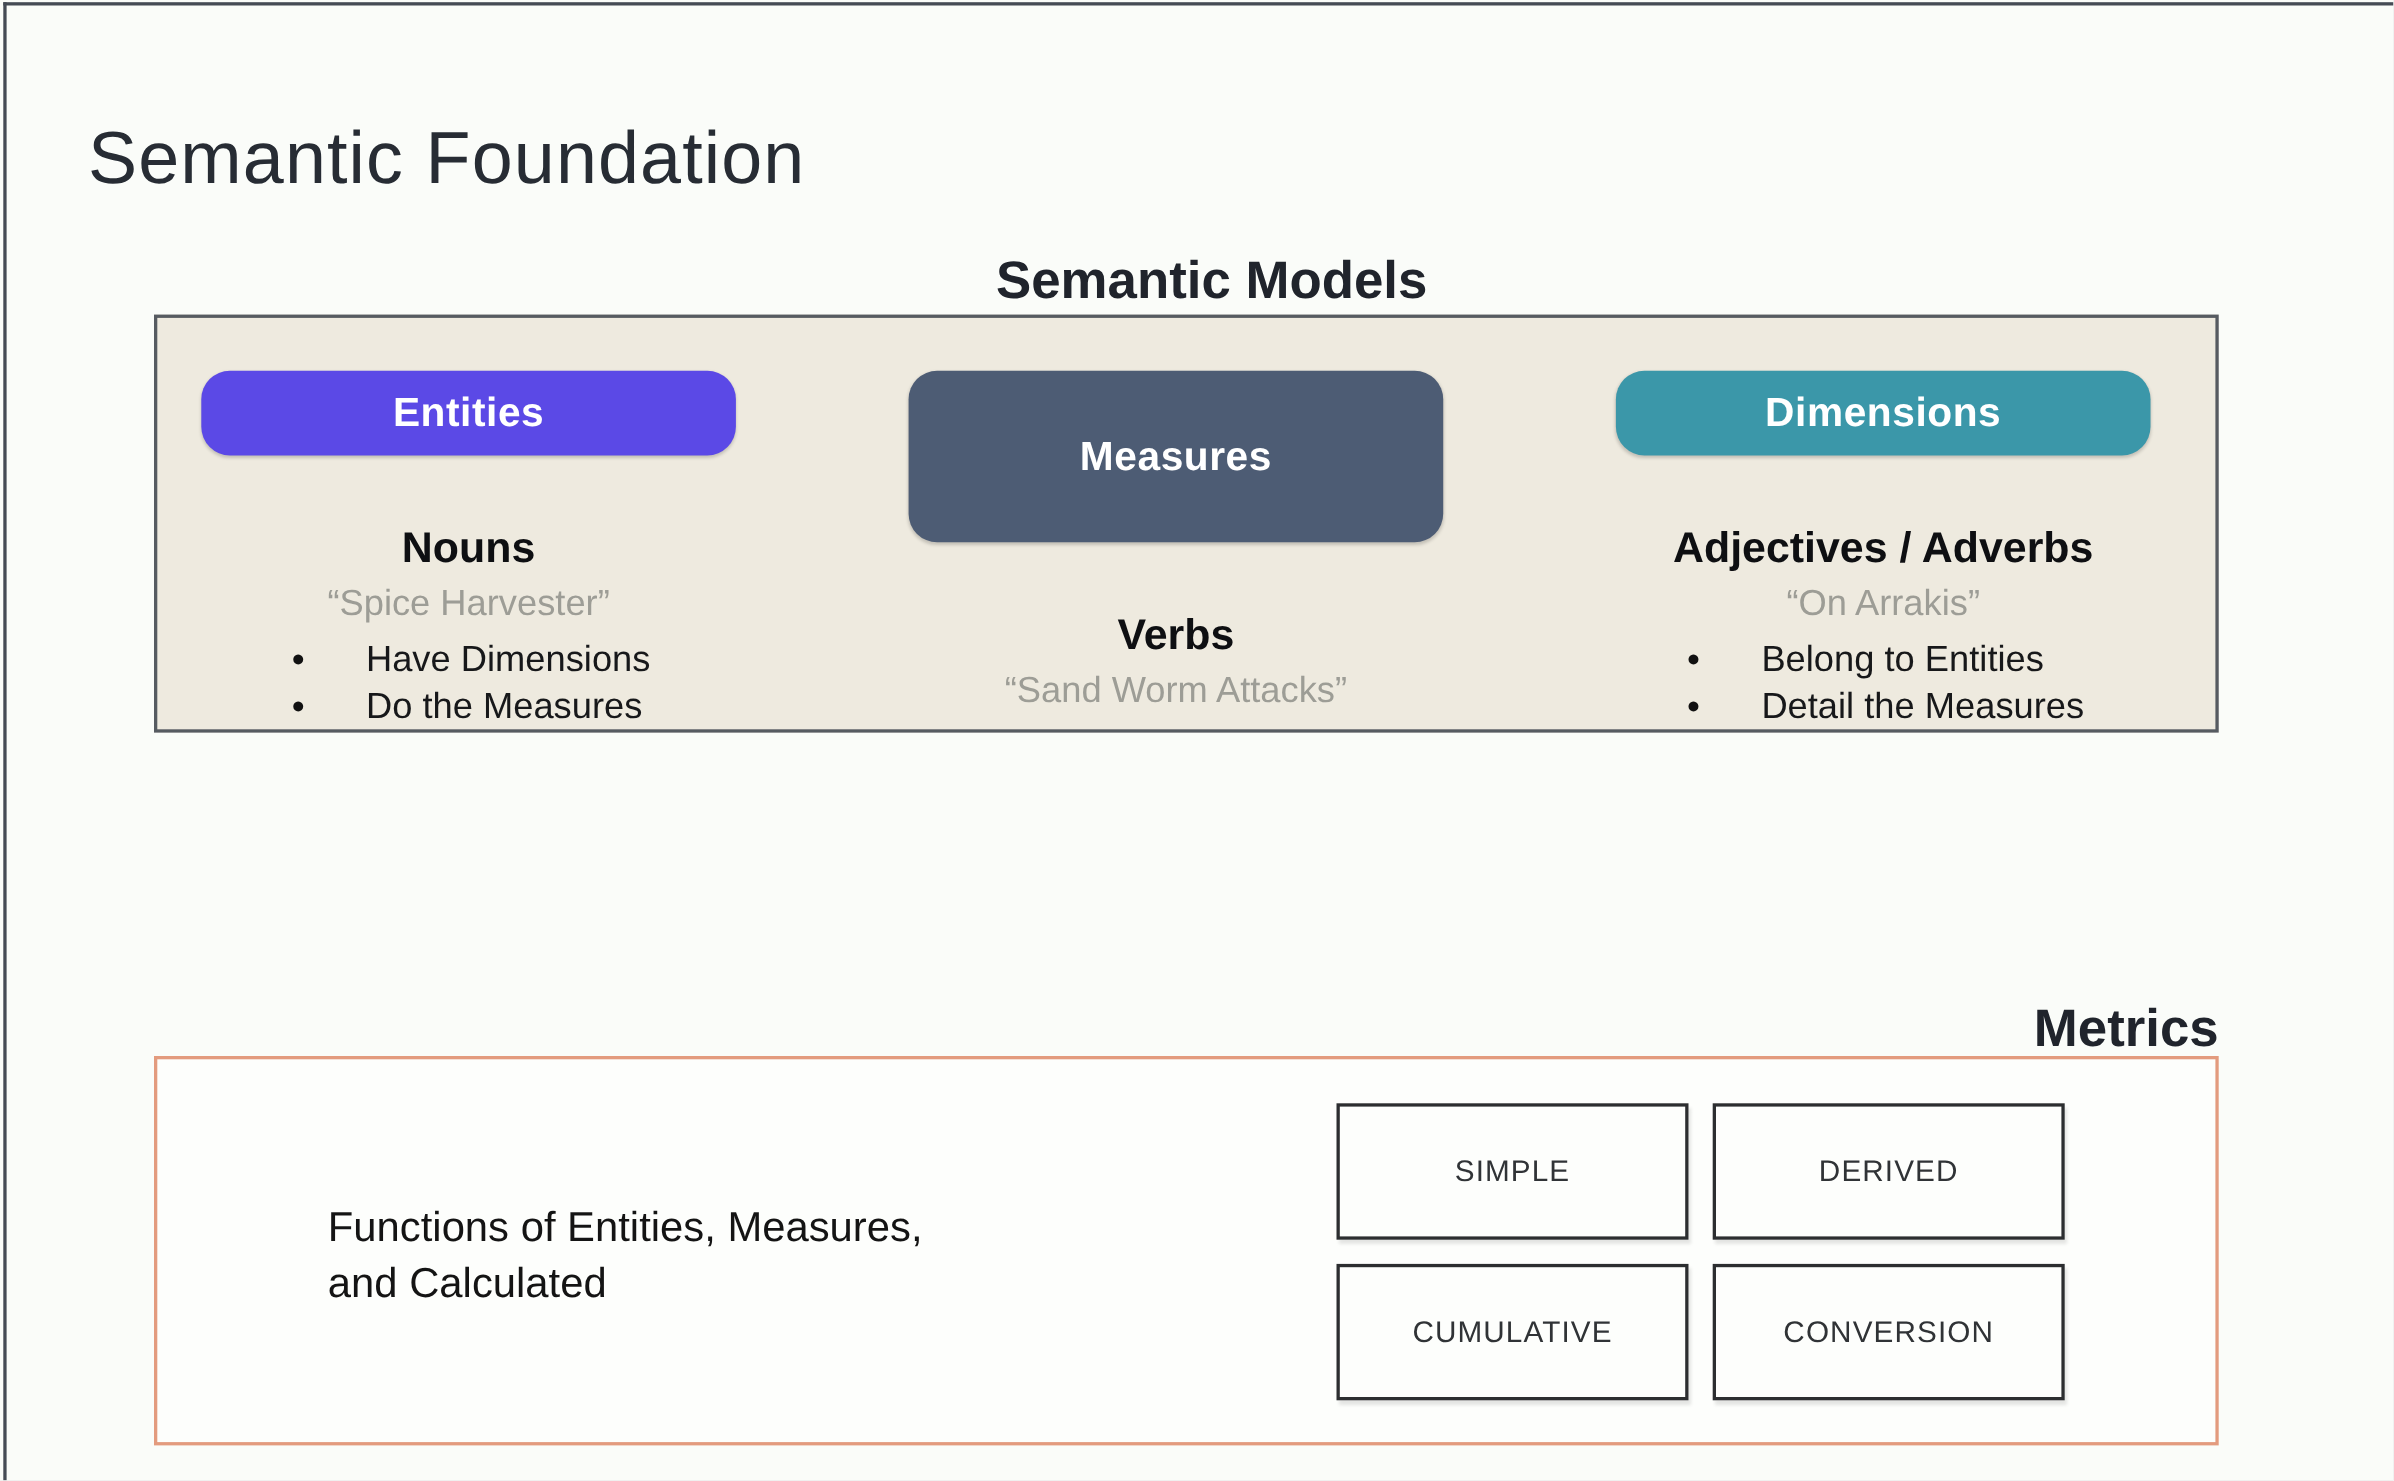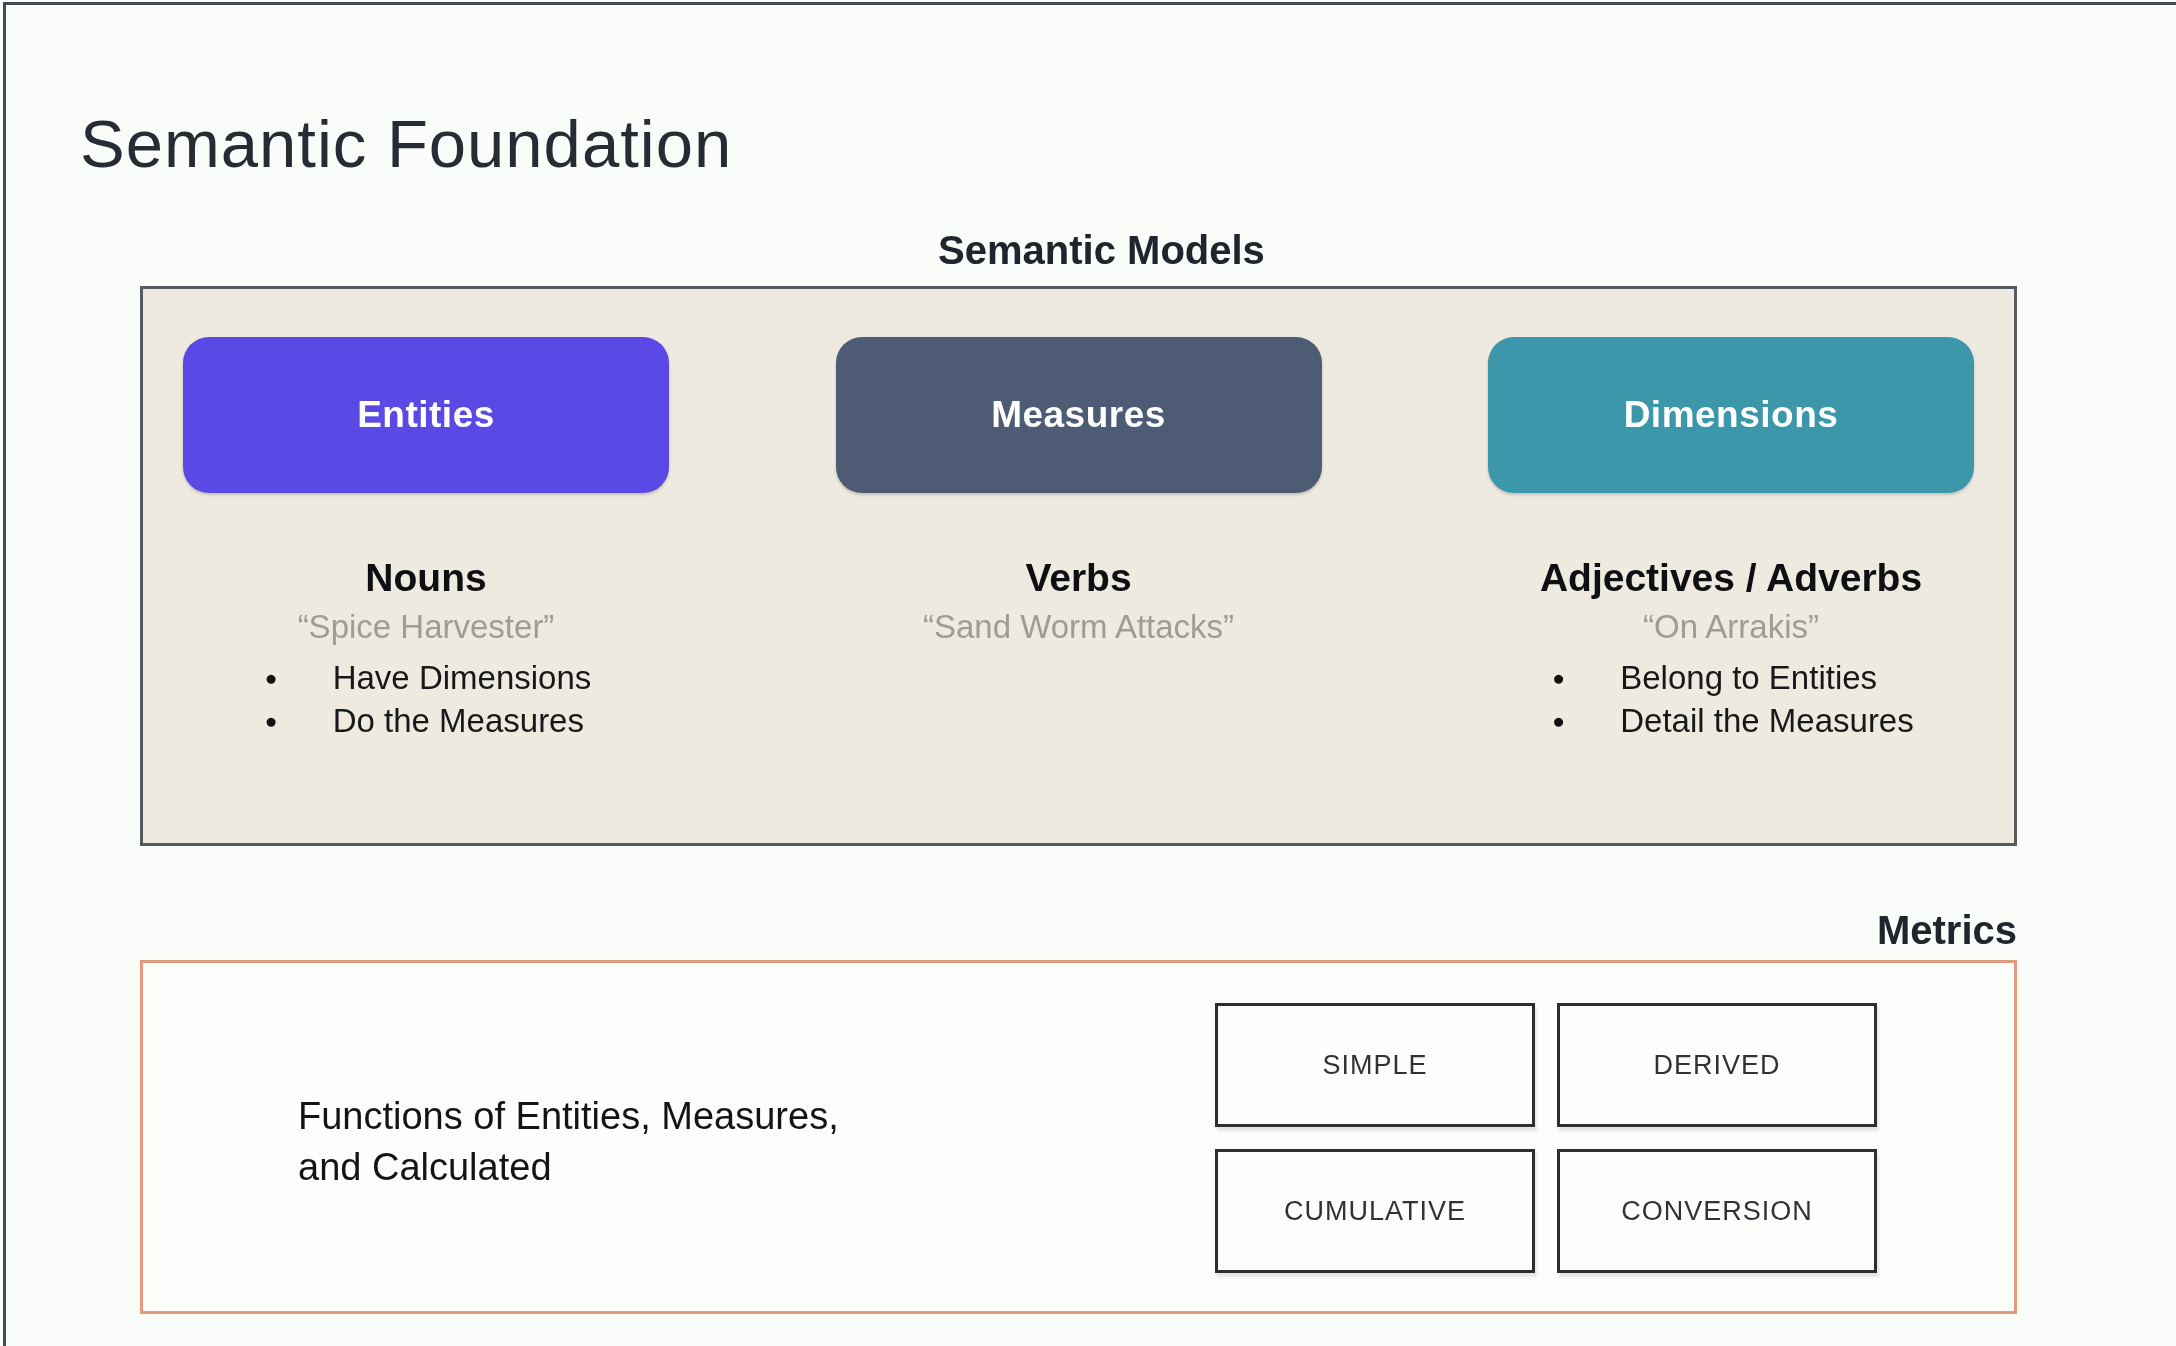--- a/index.html
+++ b/index.html
@@ -12,27 +12,27 @@
   .frame {
     position:absolute; inset:2px 0 0 3px; pointer-events:none;
     border-top:3px solid #454b55; border-left:3px solid #454b55;
   }
   .title {
     position:absolute; left:80px; top:60px;
     font-size:67px; letter-spacing:1px; color:#272c34; font-weight:normal;
   }
   .section-heading {
     position:absolute; left:140px; width:1877px; text-align:center;
-    font-size:40px; font-weight:bold; color:#20242c; text-indent:46px;
+    font-size:48px; font-weight:bold; color:#20242c; text-indent:46px;
   }
   .models-heading { top:228px; }
   .models-box {
-    position:absolute; left:140px; top:286px; width:1877px; height:560px;
+    position:absolute; left:140px; top:286px; width:1877px; height:380px;
     box-sizing:border-box; background:#eeeadf; border:3px solid #565b61;
-    display:flex; justify-content:space-between; padding:48px 40px 0 40px;
+    display:flex; justify-content:space-between; padding:48px 59px 0 40px;
   }
   .model-col { width:486px; display:flex; flex-direction:column; align-items:center; }
   .pill {
     width:100%; height:156px; border-radius:26px;
     display:flex; align-items:center; justify-content:center;
     color:#ffffff; font-size:37px; font-weight:bold; letter-spacing:0.5px;
     box-shadow:0 2px 3px rgba(0,0,0,0.18);
   }
   .role { margin-top:62px; font-size:39px; font-weight:bold; color:#0e0f12; line-height:1.2; text-align:center; }
   .quote { margin-top:4px; font-size:33px; color:#9d9d96; line-height:1.25; text-align:center; }

